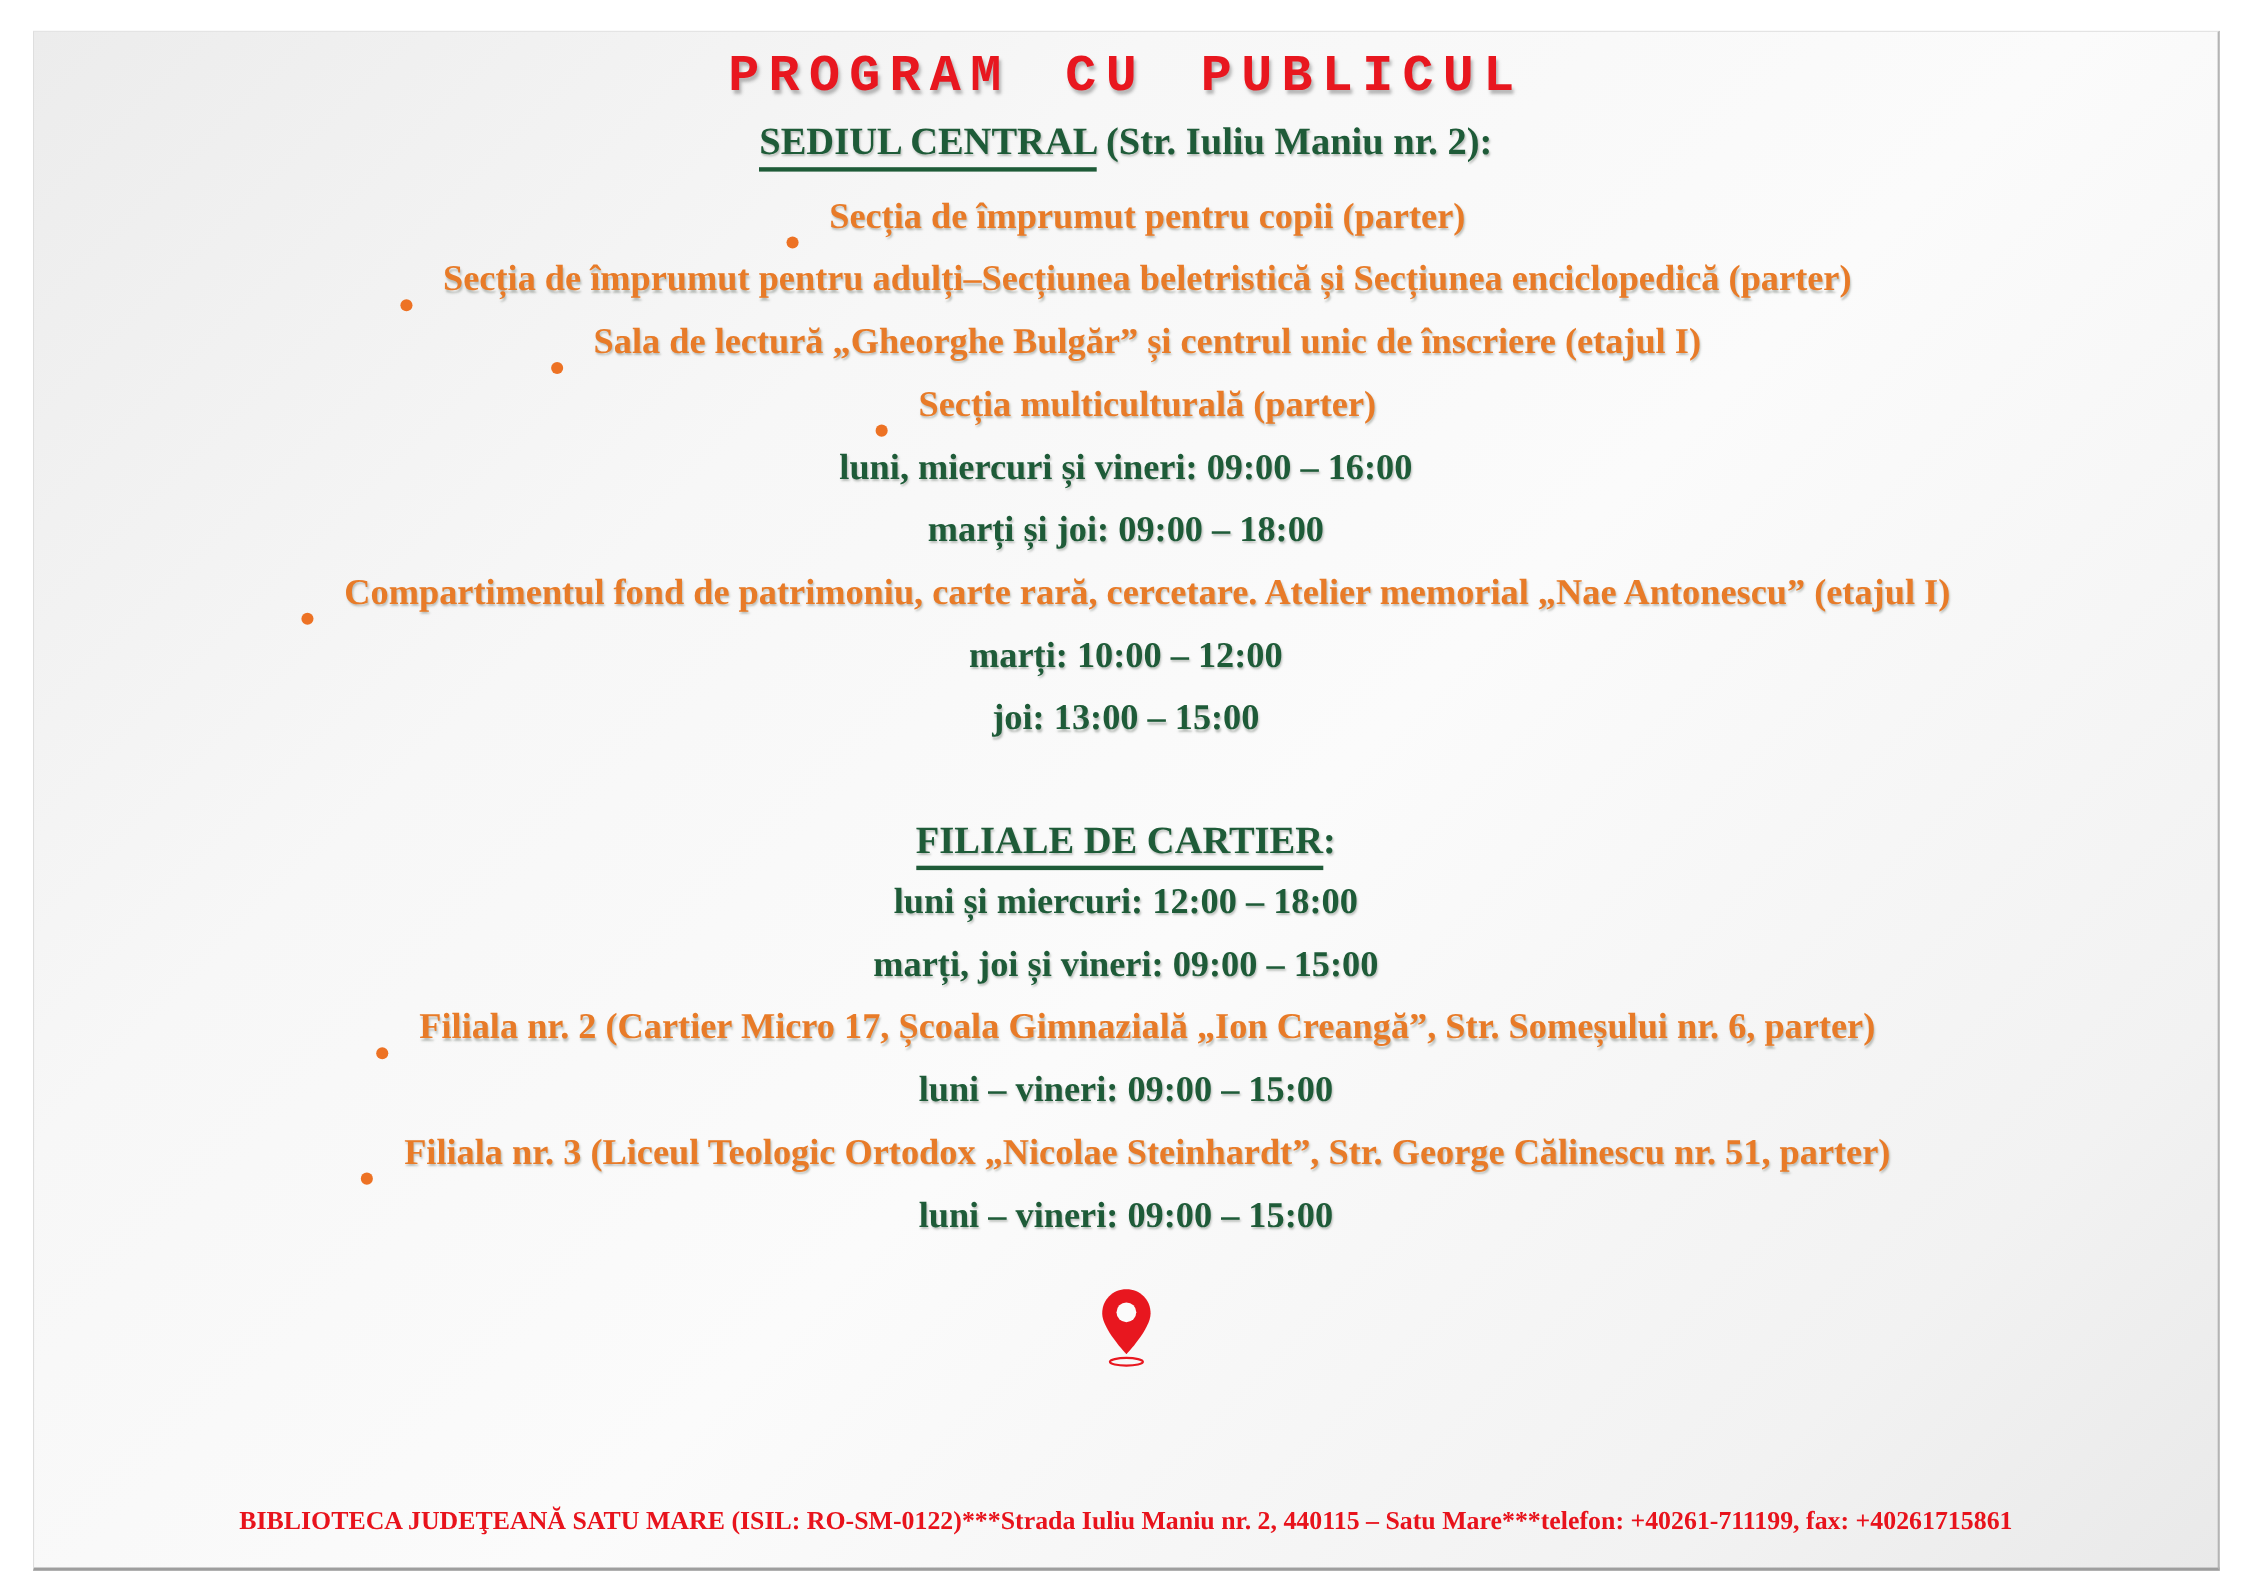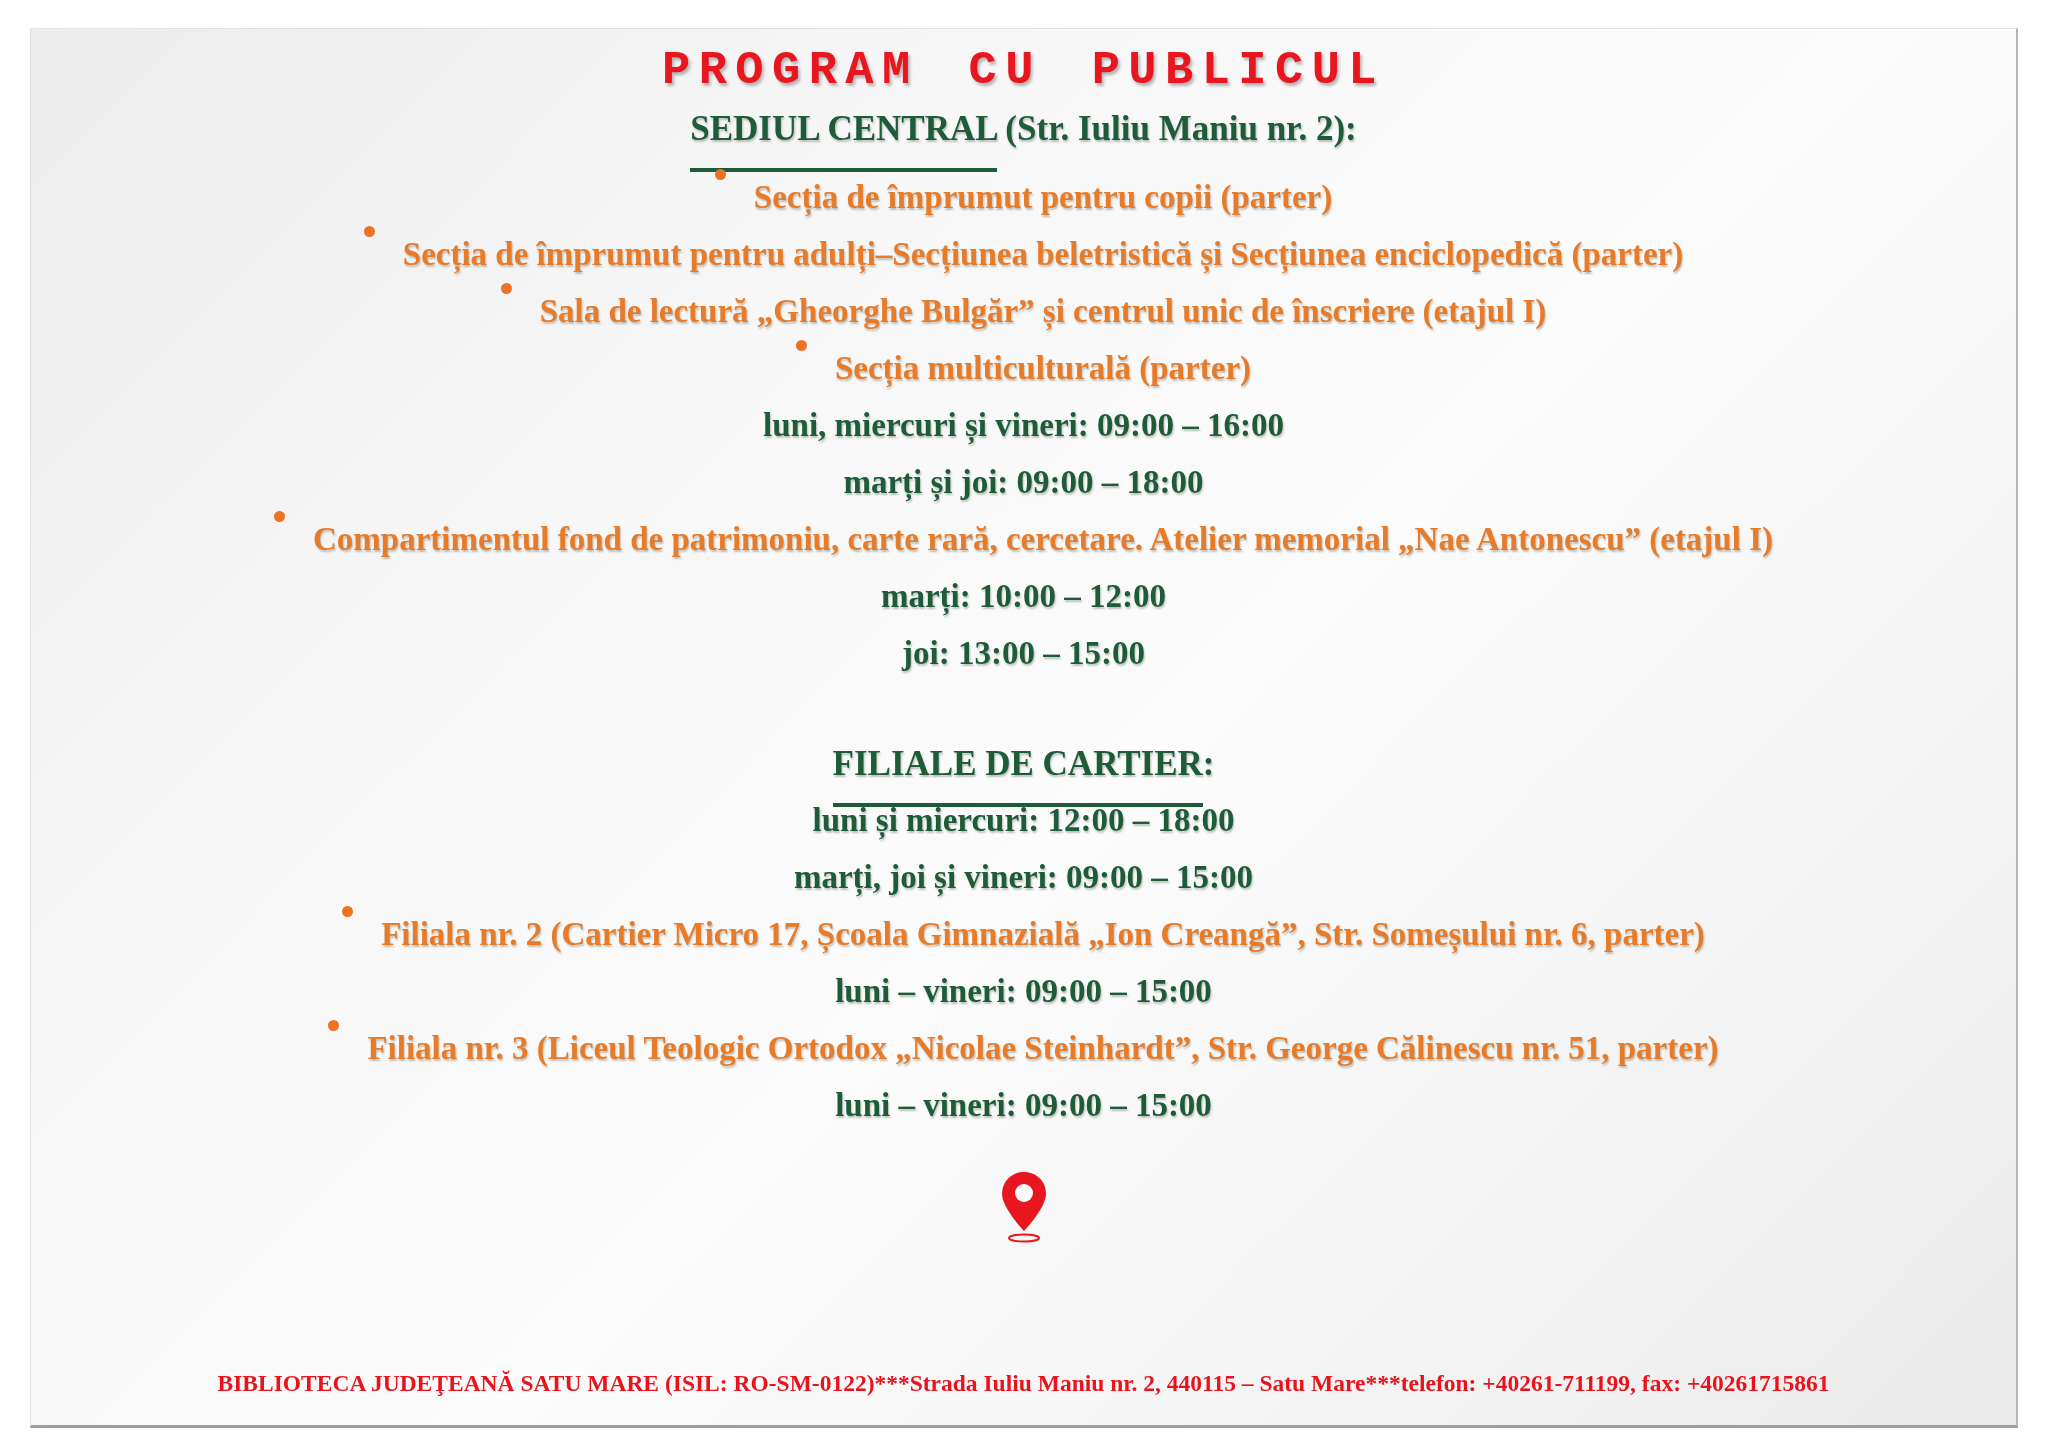--- a/index.html
+++ b/index.html
@@ -36,27 +36,27 @@
     font-size:35px;
     line-height:44px;
     color:var(--green);
     text-shadow:1px 2px 2px rgba(90,100,90,0.40);
   }
   .section:nth-of-type(1) .section-heading{margin-top:8px;margin-bottom:18px;}
   .section + .section{margin-top:60px;}
   .section:nth-of-type(2) .section-heading{margin-bottom:6px;}
   .u{
     border-bottom:4px solid currentColor;
-    padding-bottom:20px;
+    padding-bottom:4px;
   }
   .line{
     font-size:33px;
     line-height:57px;
     display:flex;
-    align-items:flex-start;
+    align-items:flex-end;
     justify-content:center;
     white-space:nowrap;
   }
   .line .txt{text-shadow:1px 2px 2px rgba(95,105,95,0.40);}
   .bullet-line .txt{color:var(--orange);}
   .schedule-line .txt{color:var(--green);}
   .dot{
     width:11px;height:11px;border-radius:50%;
     background:var(--bullet);
     display:inline-block;

